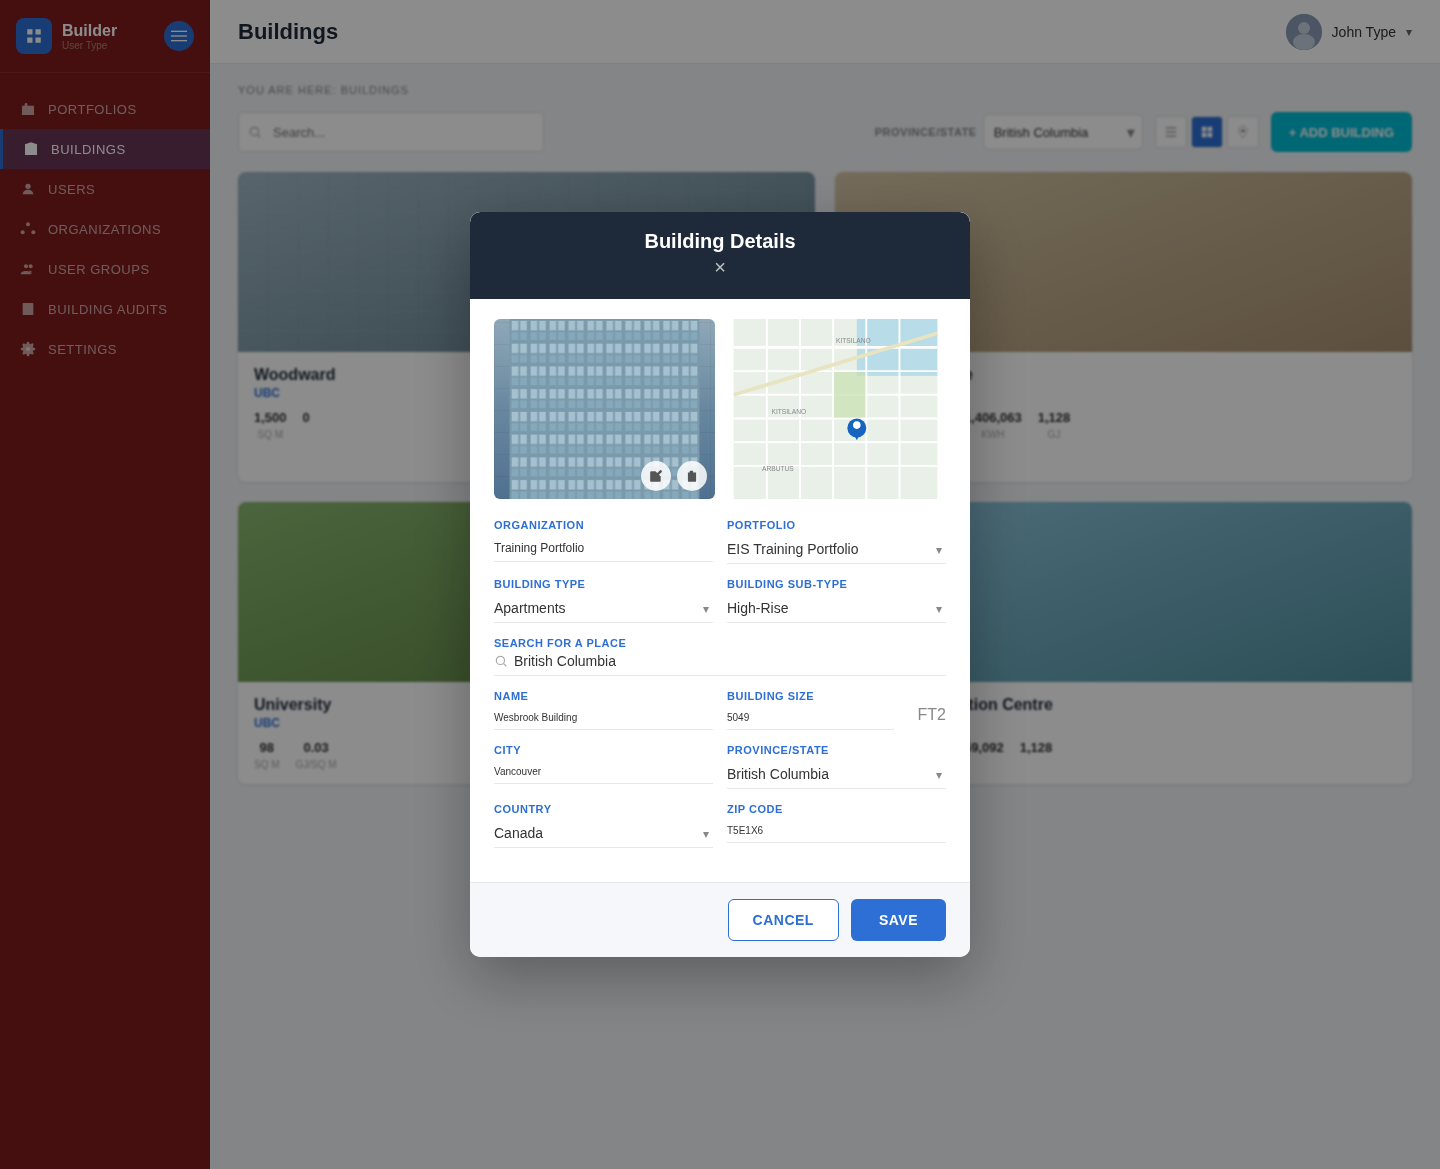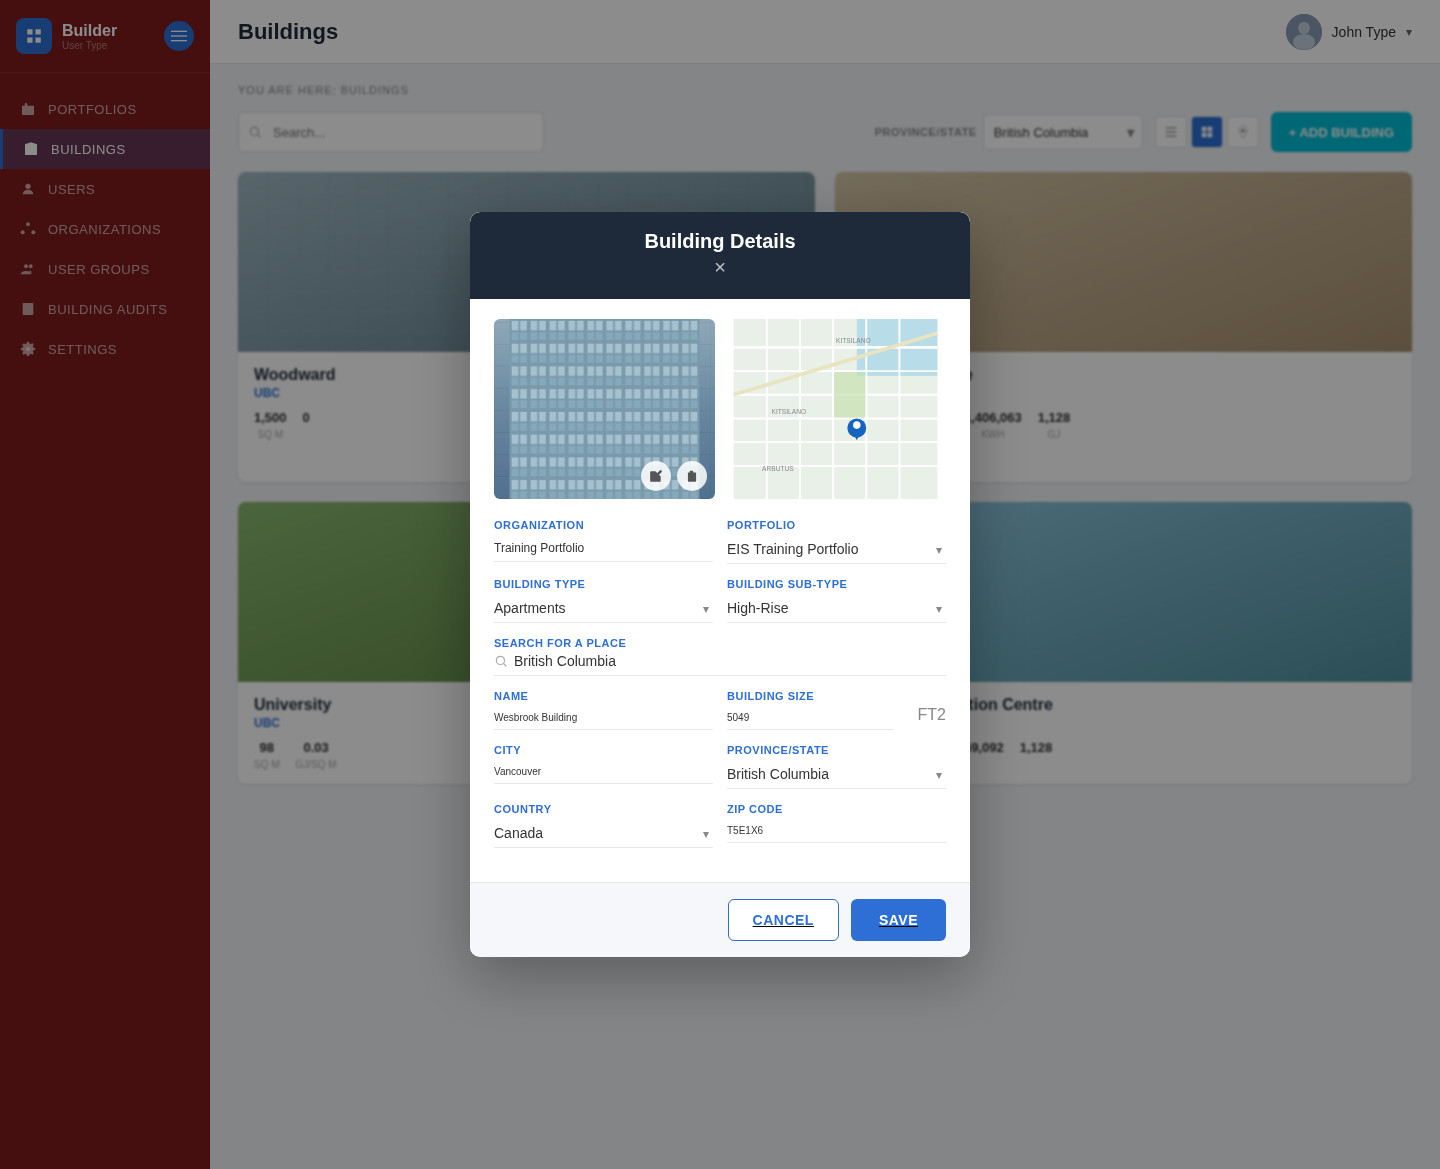--- a/index.html
+++ b/index.html
@@ -85,21 +85,21 @@
     .field-select-wrap::after { content: '▾'; position: absolute; right: 4px; top: 50%; transform: translateY(-50%); color: #888; font-size: 12px; pointer-events: none; }
     .search-place-input-row { display: flex; align-items: center; border-bottom: 1px solid #e5e7eb; padding-bottom: 6px; }
     .search-place-input-row svg { width: 14px; height: 14px; fill: #aaa; flex-shrink: 0; margin-right: 6px; }
     .search-place-input-row input { border: none; outline: none; font-size: 14px; color: #333; flex: 1; background: transparent; }
 
     .size-row { display: flex; align-items: flex-end; gap: 24px; }
     .size-input { flex: 1; }
     .size-unit { font-size: 16px; color: #888; padding-bottom: 6px; }
 
     
-    .modal-footer { padding: 16px 24px; background: #f5f7fa; border-top: 1px solid #e5e7eb; display: flex; justify-content: flex-end; gap: 12px; border-radius: 0 0 10px 10px; text-decoration: underline; }
+    .modal-footer { padding: 16px 24px; background: #f5f7fa; border-top: 1px solid #e5e7eb; display: flex; justify-content: flex-end; gap: 12px; border-radius: 0 0 10px 10px; }
     .btn-cancel { background: white; border: 1.5px solid #2d6fd4; color: #2d6fd4; padding: 0 24px; height: 42px; border-radius: 6px; font-size: 14px; font-weight: 700; cursor: pointer; letter-spacing: 0.5px; }
     .btn-save { background: #2d6fd4; border: none; color: white; padding: 0 28px; height: 42px; border-radius: 6px; font-size: 14px; font-weight: 700; cursor: pointer; letter-spacing: 0.5px; }
 
     
     .bg-blur { filter: blur(1px); pointer-events: none; user-select: none; }
 
     
     .map-svg { width: 100%; height: 100%; }
   </style>
 </head>

